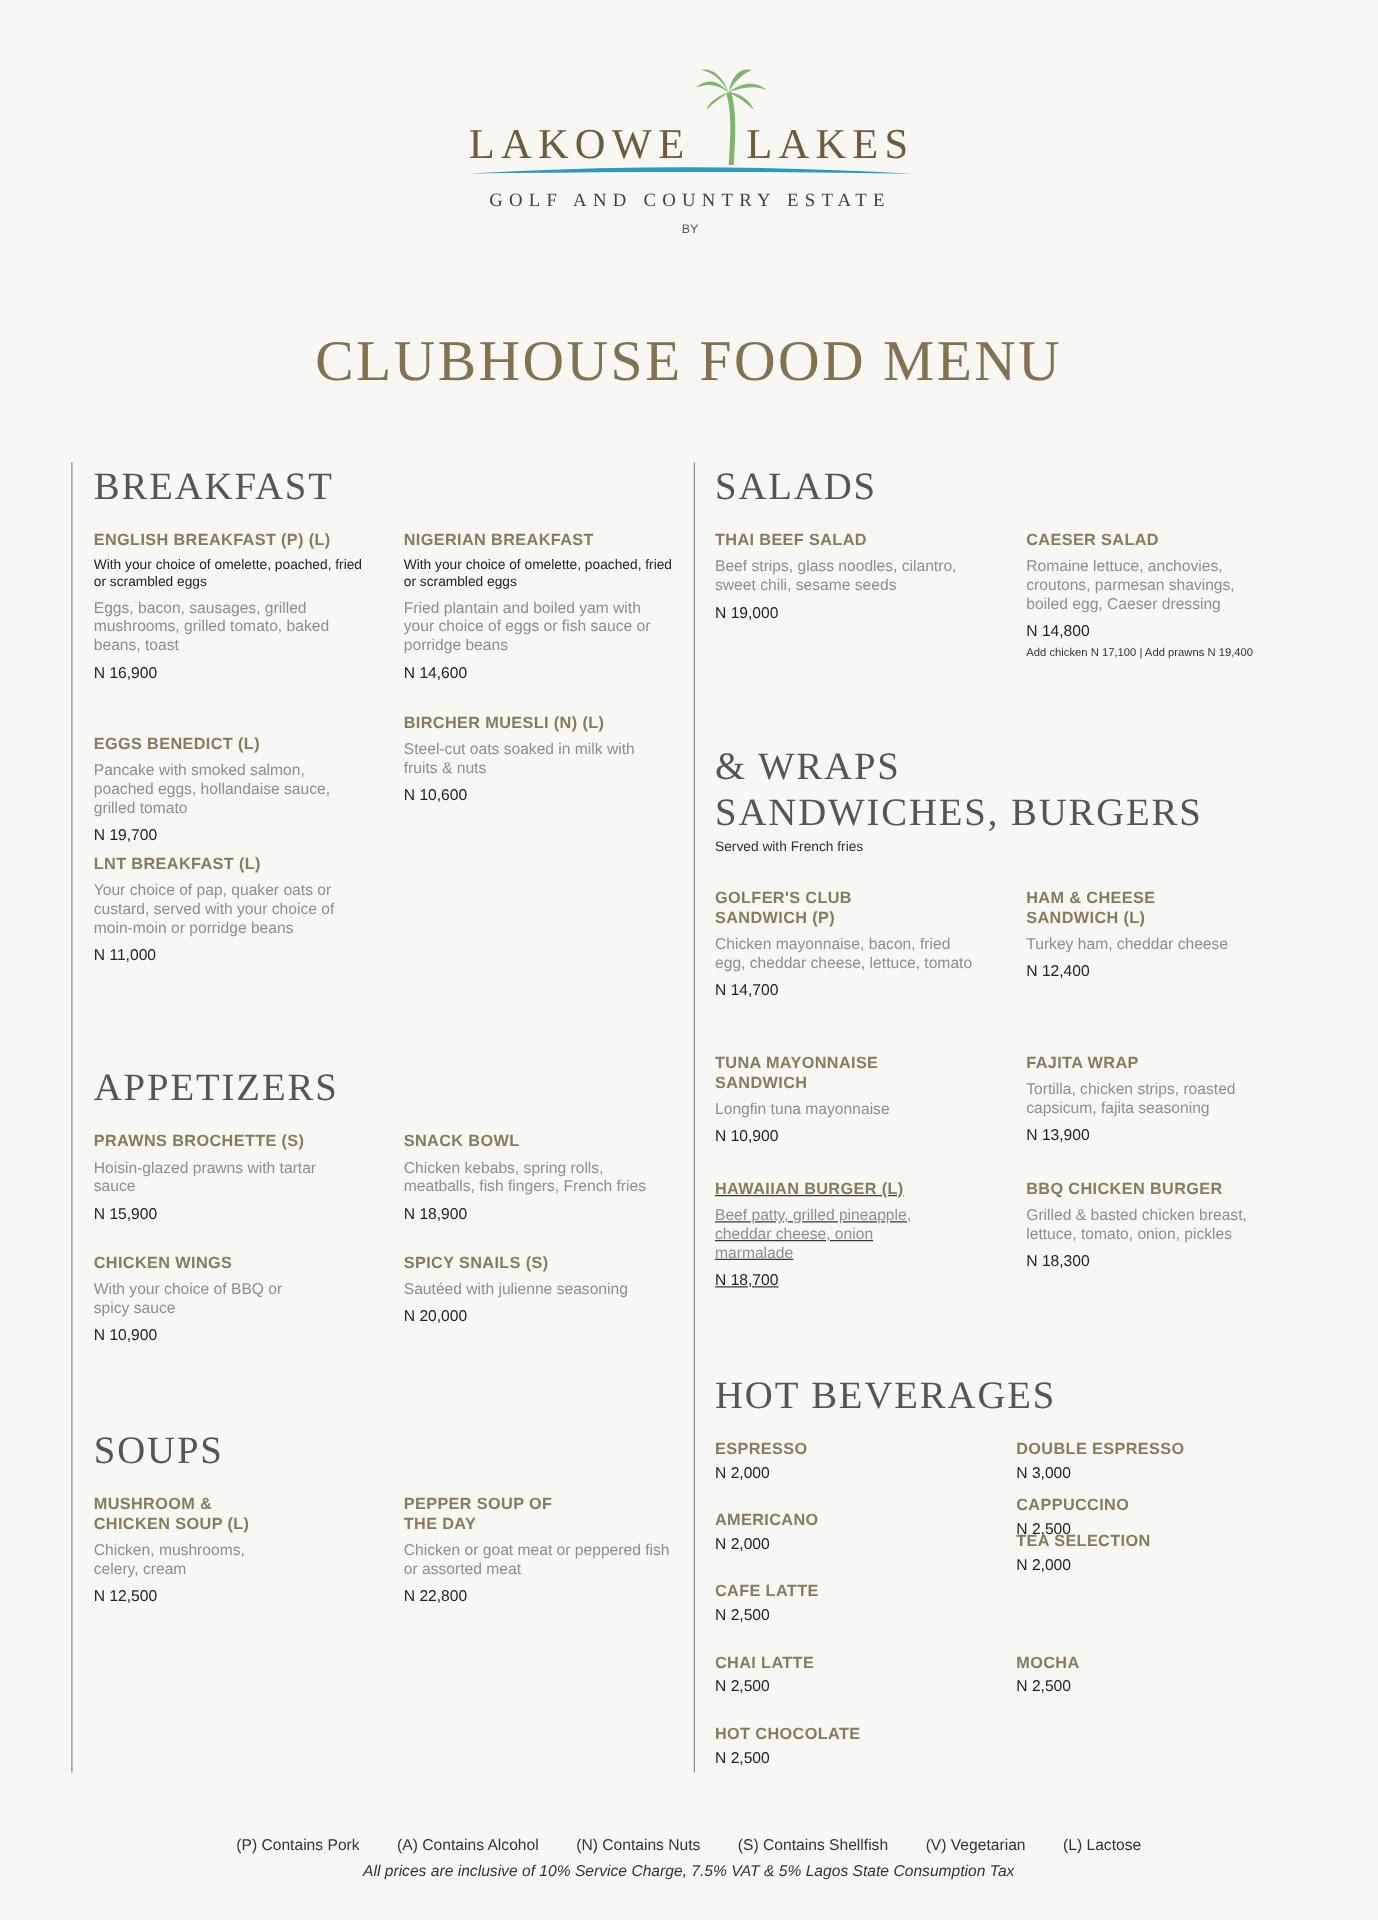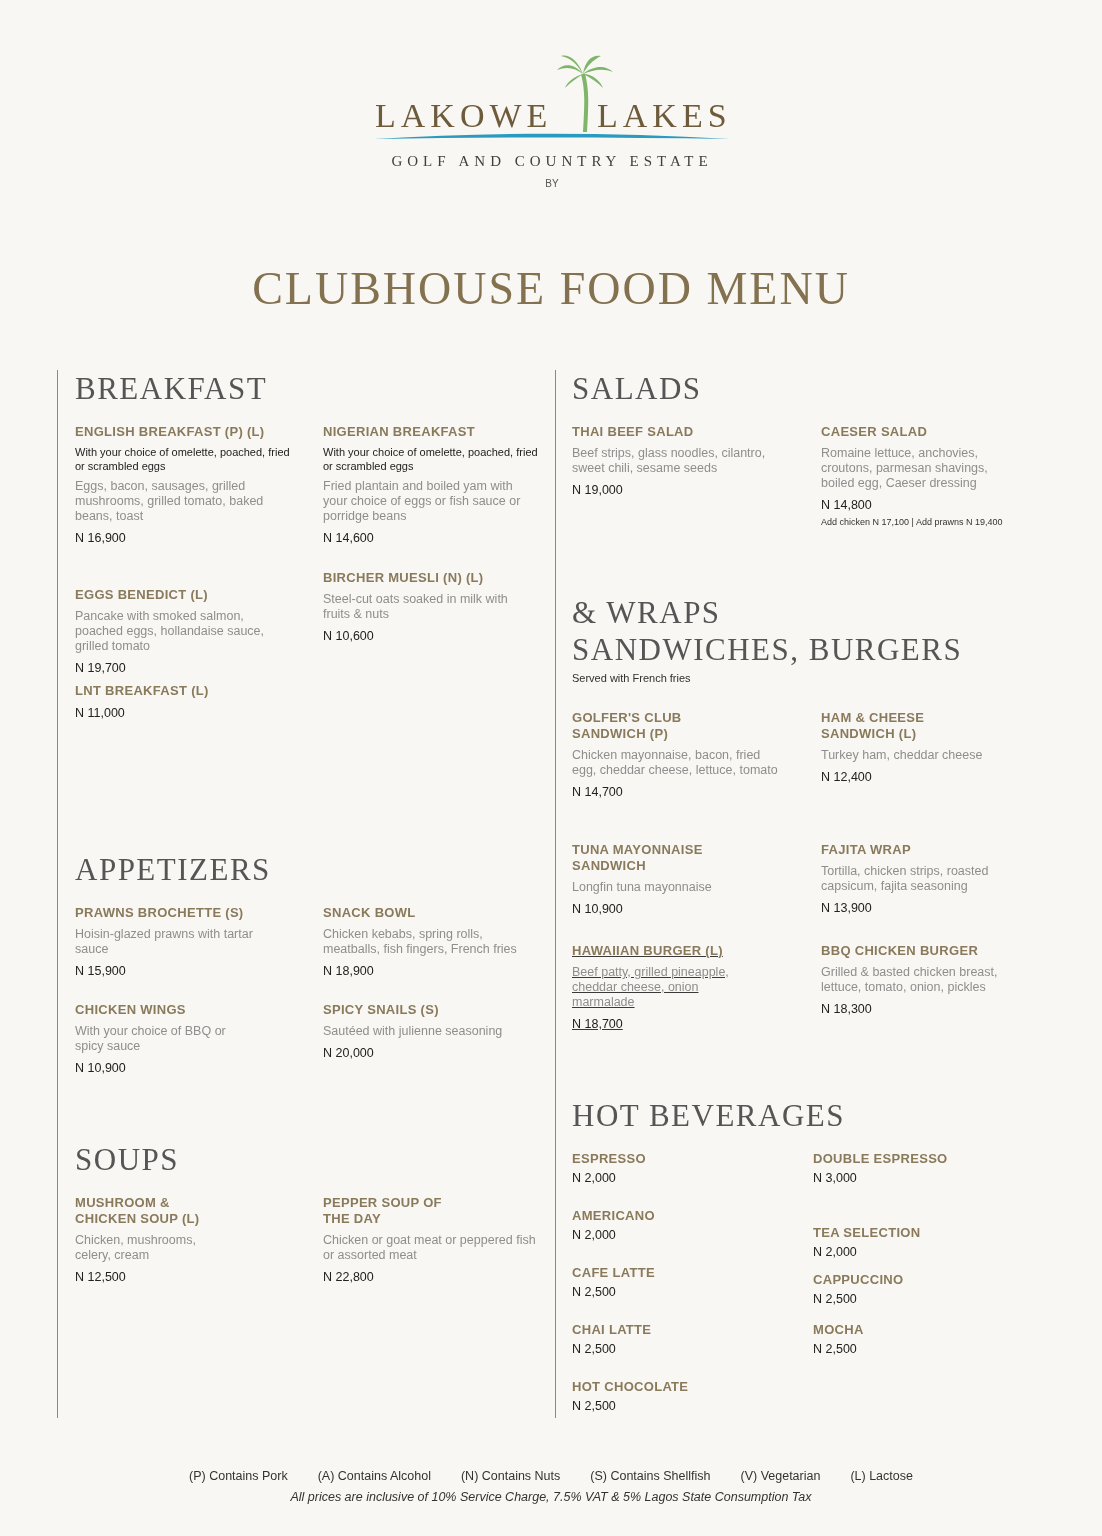--- a/index.html
+++ b/index.html
@@ -113,20 +113,21 @@
   <div class="item-desc">Pancake with smoked salmon, poached eggs, hollandaise sauce, grilled tomato</div>
   <div class="item-price">N 19,700</div>
 </div>
 <div class="item" style="left:323px; top:570px;">
   <div class="item-name">BIRCHER MUESLI  (N) (L)</div>
   <div class="item-desc">Steel-cut oats soaked in milk with fruits &amp; nuts</div>
   <div class="item-price">N 10,600</div>
 </div>
 <div class="item" style="left:75px; top:683px; width:200px;">
   <div class="item-name">LNT BREAKFAST  (L)</div>
+  <div class="item-desc">Your choice of pap, quaker oats or custard, served with your choice of moin-moin or porridge beans</div>
   <div class="item-price">N 11,000</div>
 </div>
 
 <div class="section-title" style="left:75px; top:851px;">APPETIZERS</div>
 
 <div class="item" style="left:75px; top:905px; width:180px;">
   <div class="item-name">PRAWNS BROCHETTE  (S)</div>
   <div class="item-desc">Hoisin-glazed prawns with tartar sauce</div>
   <div class="item-price">N 15,900</div>
 </div>
@@ -217,21 +218,21 @@
   <div class="item-price">N 2,000</div>
 </div>
 <div class="bev" style="left:813px; top:1151px;">
   <div class="item-name">DOUBLE ESPRESSO</div>
   <div class="item-price">N 3,000</div>
 </div>
 <div class="bev" style="left:572px; top:1208px;">
   <div class="item-name">AMERICANO</div>
   <div class="item-price">N 2,000</div>
 </div>
-<div class="bev" style="left:813px; top:1272px;">
+<div class="bev" style="left:813px; top:1196px;">
   <div class="item-name">CAPPUCCINO</div>
   <div class="item-price">N 2,500</div>
 </div>
 <div class="bev" style="left:572px; top:1265px;">
   <div class="item-name">CAFE LATTE</div>
   <div class="item-price">N 2,500</div>
 </div>
 <div class="bev" style="left:813px; top:1225px;">
   <div class="item-name">TEA SELECTION</div>
   <div class="item-price">N 2,000</div>

